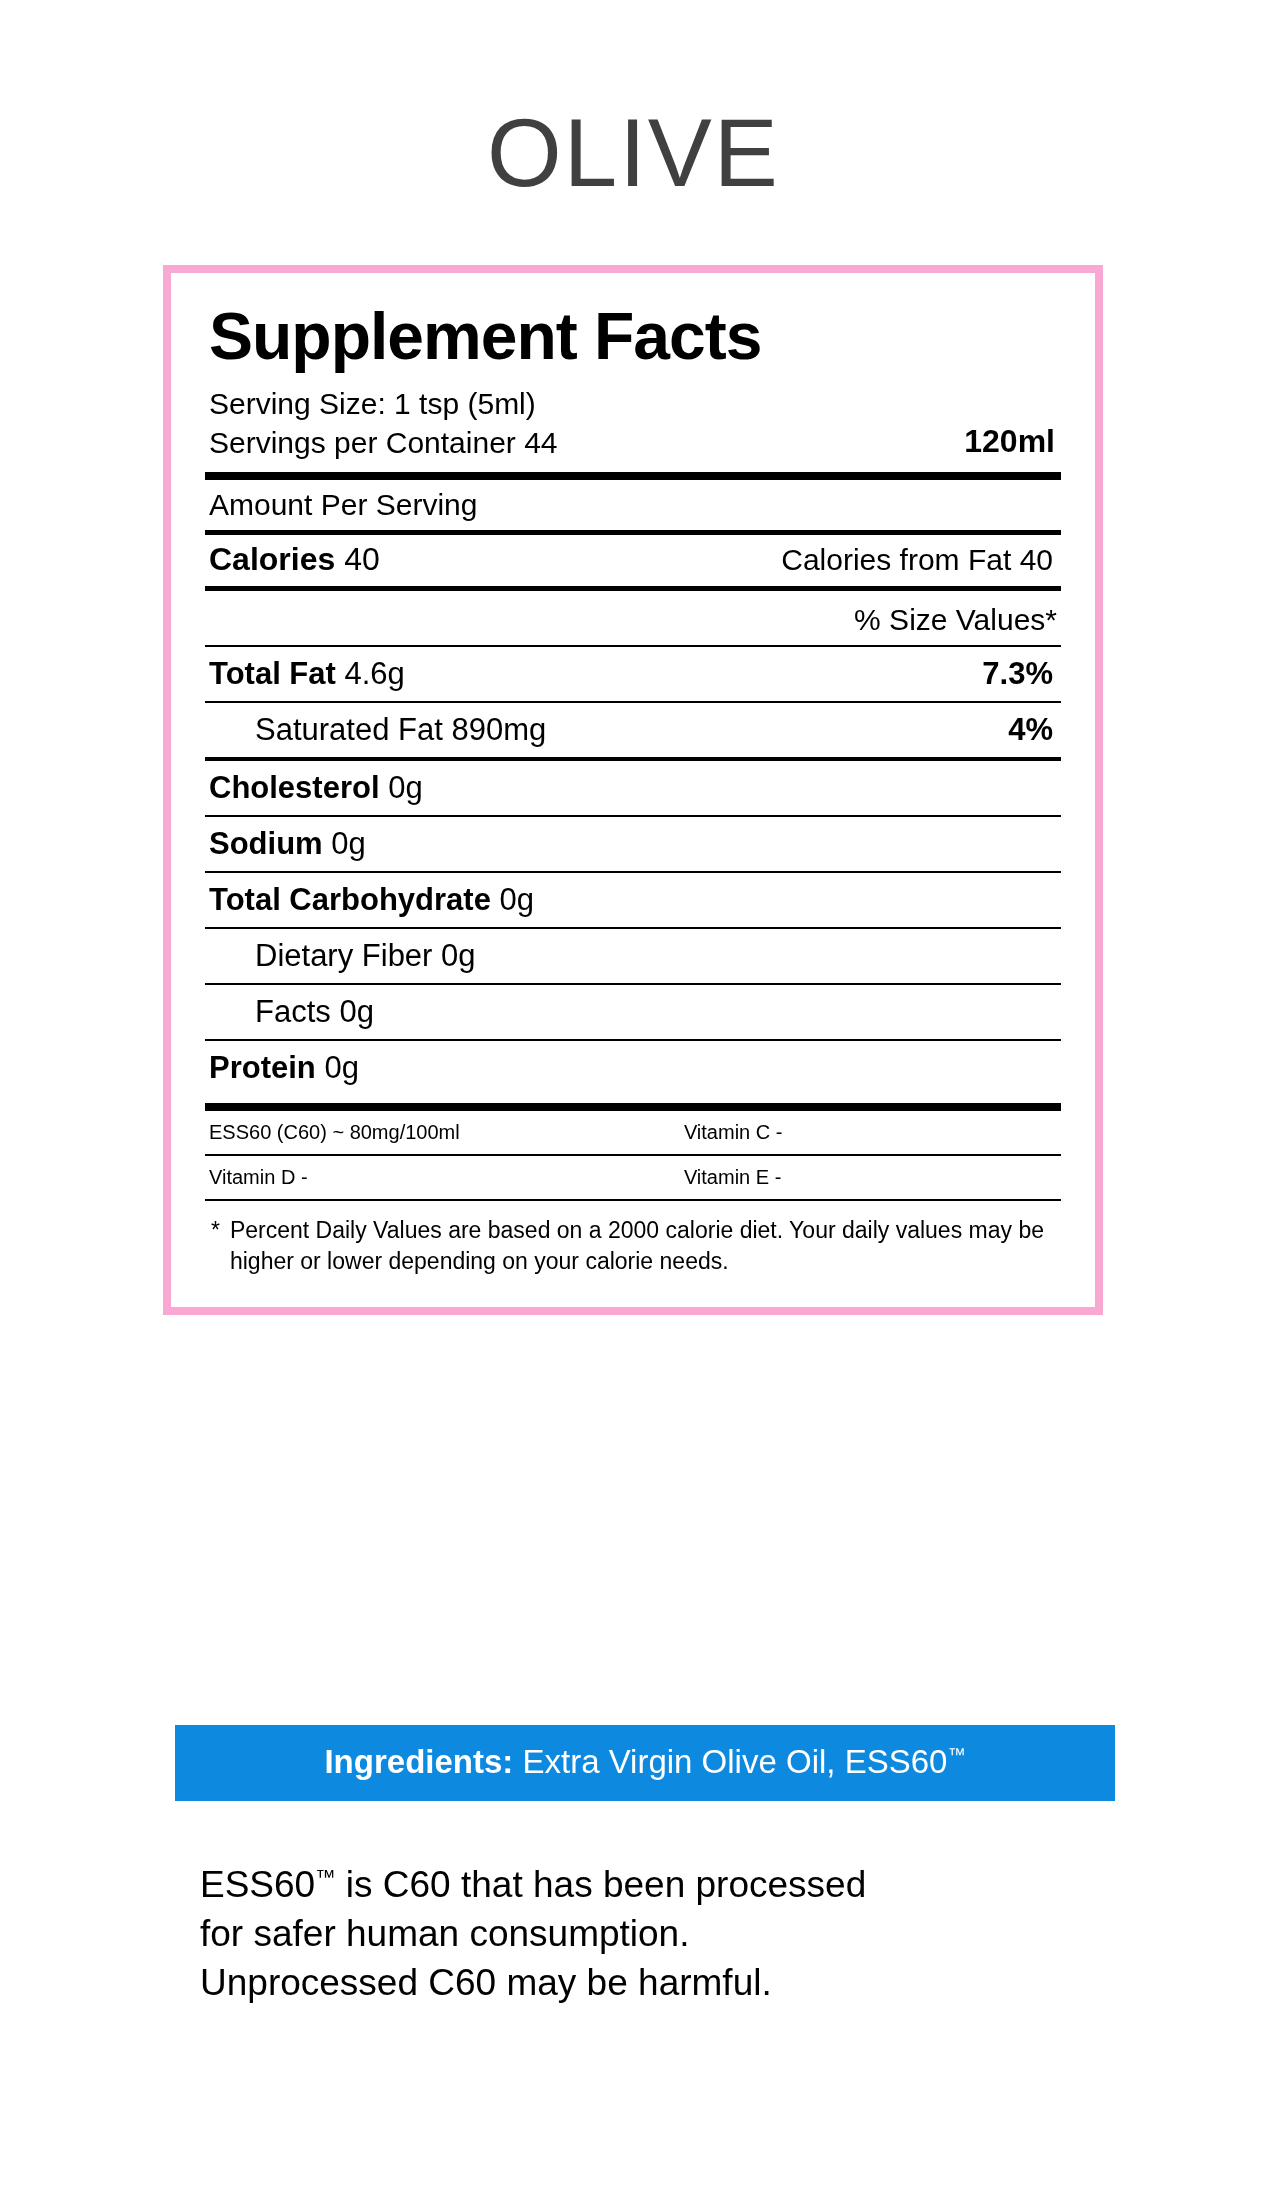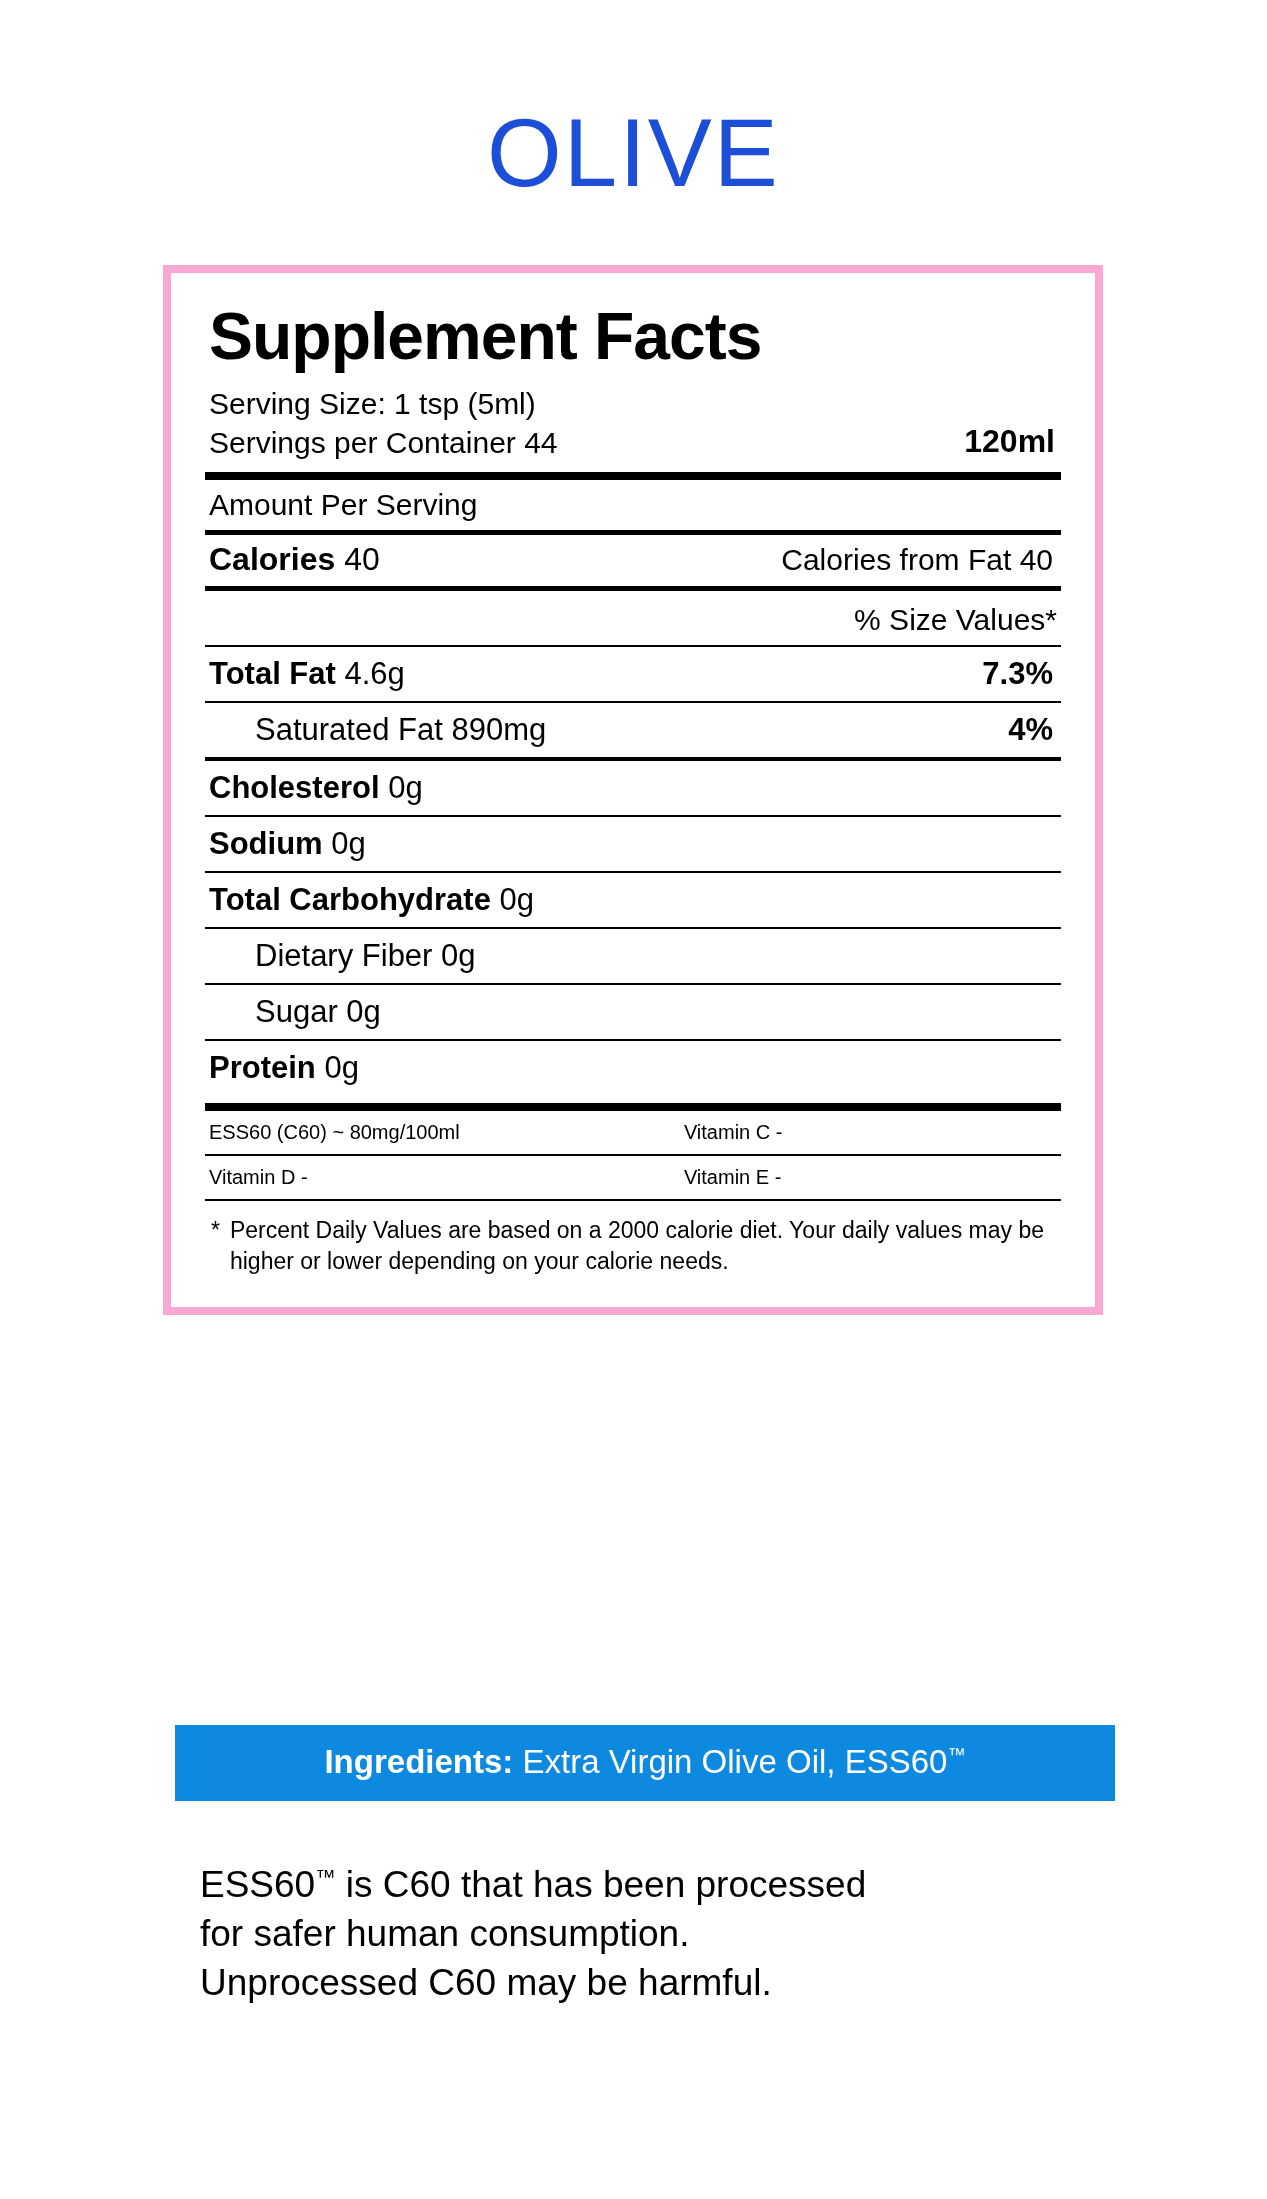--- a/index.html
+++ b/index.html
@@ -22,21 +22,21 @@
     box-sizing: border-box;
   }
   .product-title {
     text-align: center;
     font-size: 96px;
     font-weight: 400;
     letter-spacing: 2px;
     line-height: 1;
     margin: 0;
     padding-top: 105px;
-    color: #1d4ed8;
+    color: #404040;
   }
   .panel {
     position: absolute;
     left: 163px;
     top: 265px;
     width: 940px;
     box-sizing: border-box;
     border: 8px solid #f9a8d4;
     padding: 24px 34px 30px 34px;
   }
@@ -256,21 +256,21 @@
       <div class="label indent">
         <span class="sub-font">Dietary Fiber</span>
         <span>0g</span>
       </div>
       <div class="value"></div>
     </div>
 
     <div class="rule-thin"></div>
     <div class="row">
       <div class="label indent">
-        <span class="sub-font">Sugar</span>
+        <span class="sub-font">Facts</span>
         <span>0g</span>
       </div>
       <div class="value"></div>
     </div>
 
     <div class="rule-thin"></div>
     <div class="row">
       <div class="label">
         <b>Protein</b>
         <span>0g</span>

